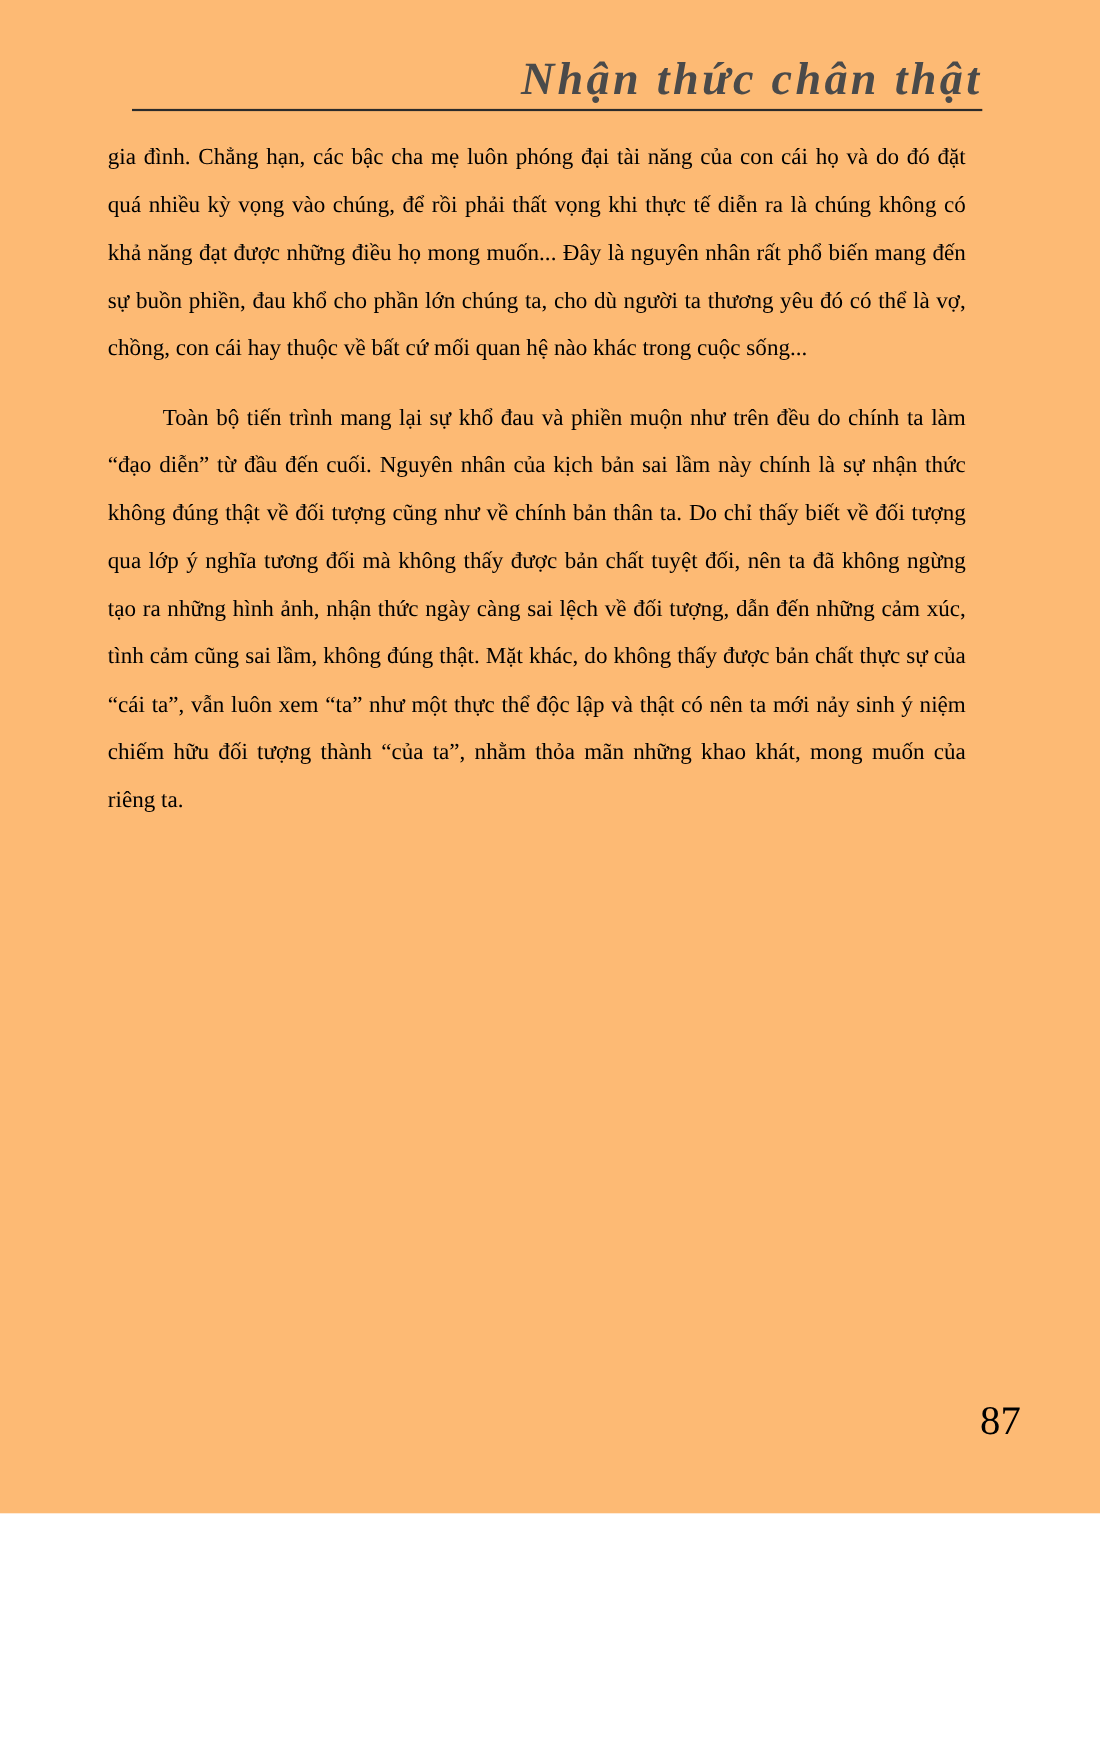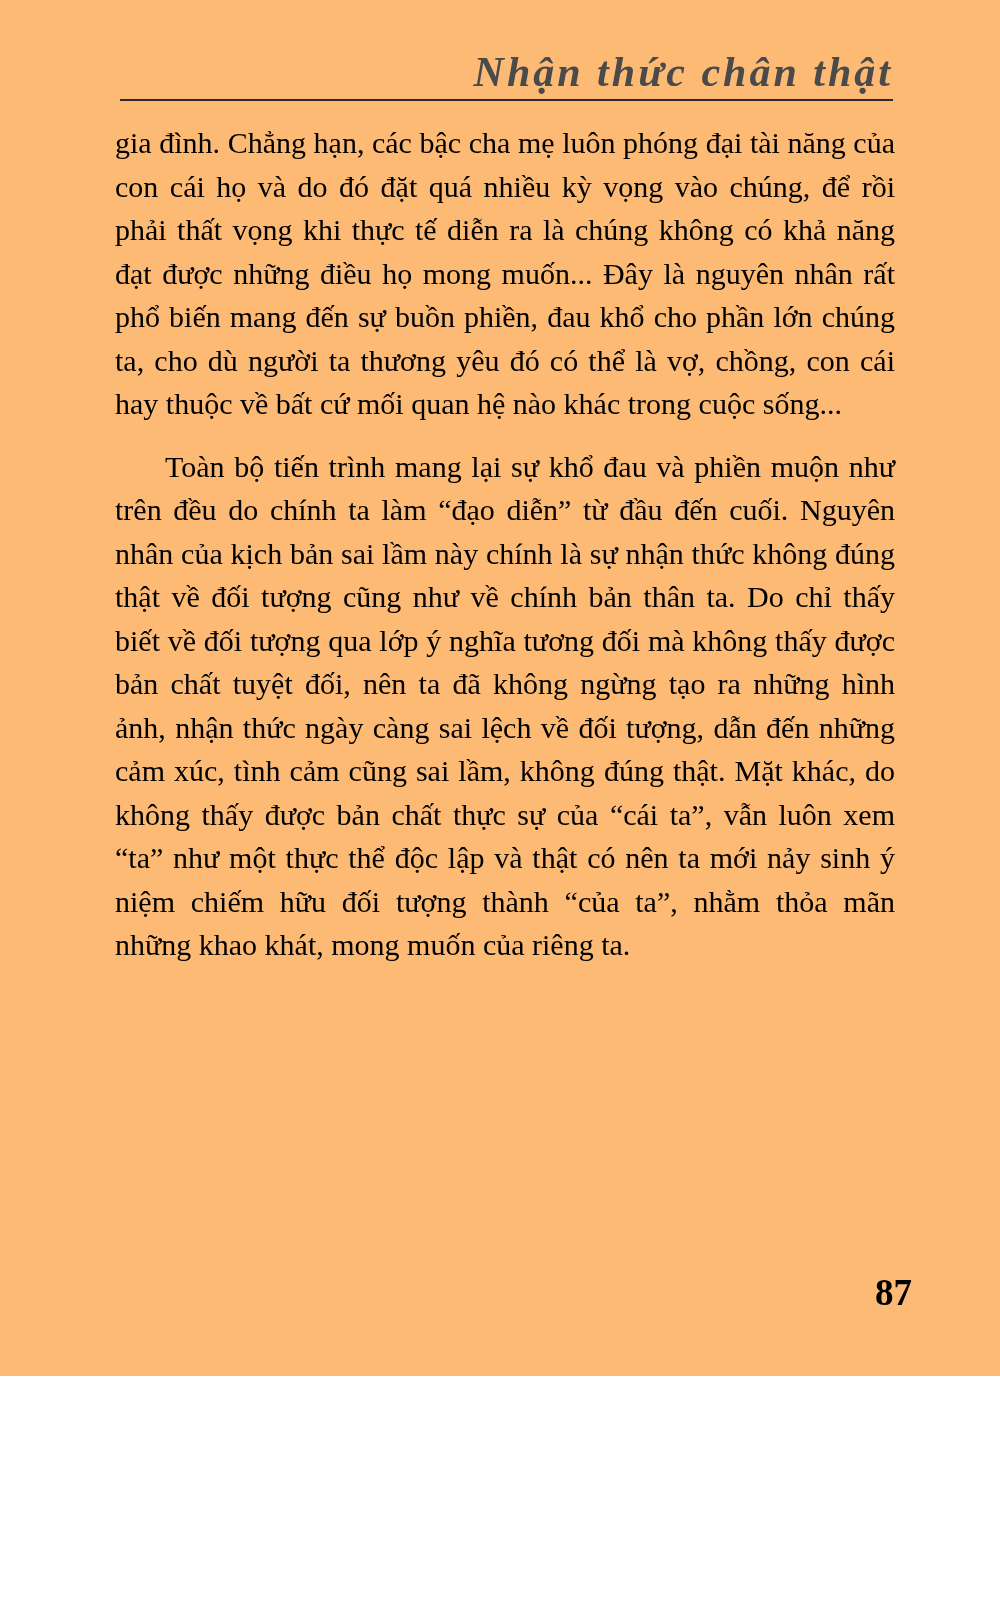--- a/index.html
+++ b/index.html
@@ -33,44 +33,44 @@
     position: absolute;
     top: 99px;
     left: 120px;
     width: 773px;
     height: 0;
     border-top: 2px solid #2b2b2b;
   }
   .body-text {
     position: absolute;
     top: 121px;
-    left: 115px;
+    left: 98px;
     width: 780px;
     color: #000000;
-    font-size: 30px;
+    font-size: 21px;
     line-height: 43.5px;
     text-align: justify;
   }
   .body-text p {
     margin: 0;
   }
   .body-text p + p {
     margin-top: 19px;
     text-indent: 50px;
   }
   .body-text p.continued {
     text-align-last: justify;
   }
   .page-number {
     position: absolute;
-    right: 88px;
+    right: 72px;
     bottom: 62px;
     color: #000000;
     font-size: 37px;
-    font-weight: bold;
+    font-weight: normal;
   }
 </style>
 </head>
 <body>
 
 <div class="page">
 
   <div class="running-header">Nhận thức chân thật</div>
 
   <div class="header-rule"></div>

